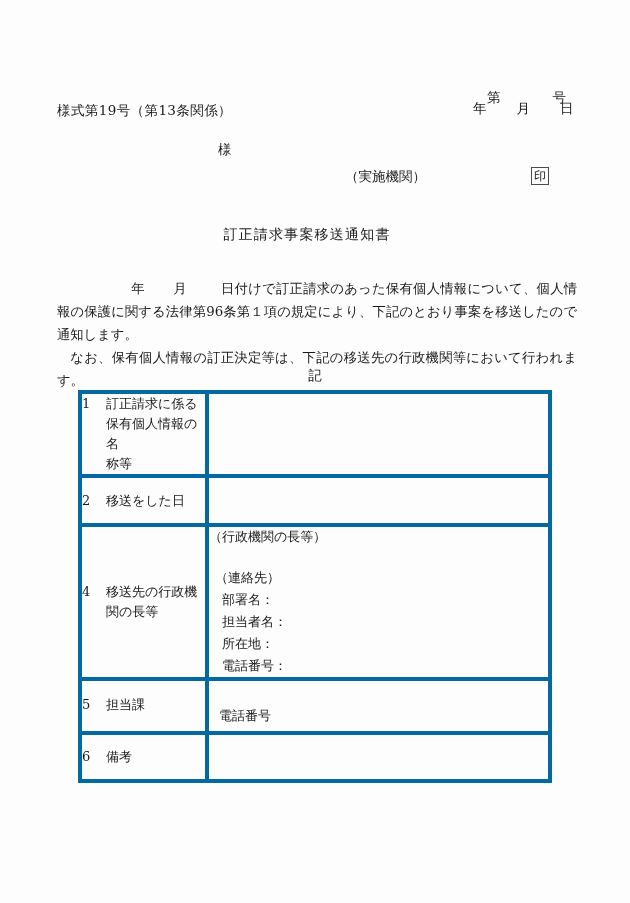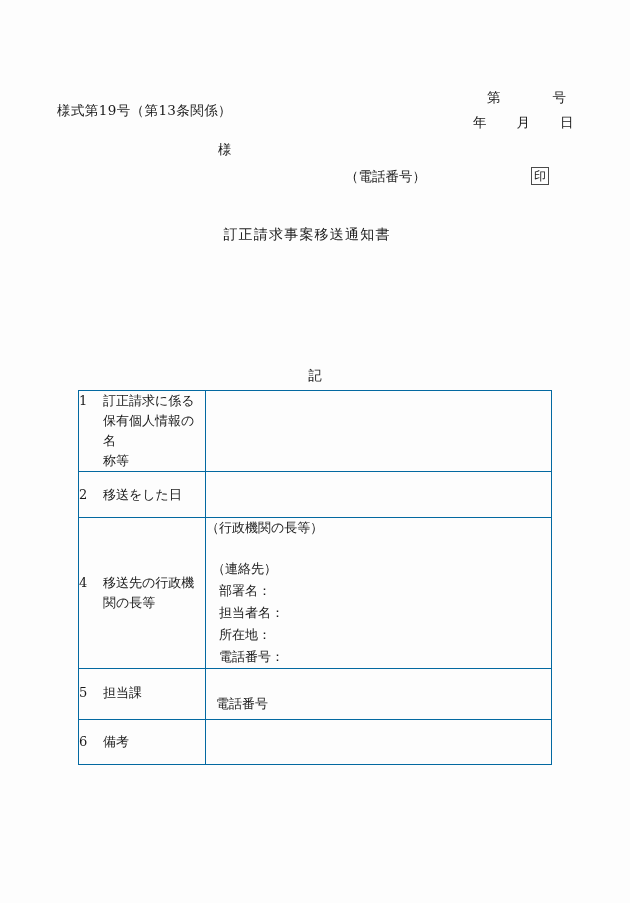--- a/index.html
+++ b/index.html
@@ -39,21 +39,21 @@
     left: 487px;
     top: 89px;
     font-size: 13.5px;
     white-space: nowrap;
   }
   .doc-number-line .gap-wide { display: inline-block; width: 52px; }
 
   .date-line {
     position: absolute;
     left: 473px;
-    top: 114px;
+    top: 100px;
     font-size: 13.5px;
     white-space: nowrap;
   }
   .date-line .gap-md { display: inline-block; width: 30px; }
 
   .addressee {
     position: absolute;
     left: 218px;
     top: 141px;
     font-size: 13.5px;
@@ -122,21 +122,21 @@
   .form-table {
     position: absolute;
     left: 78px;
     top: 390px;
     width: 474px;
     border-collapse: collapse;
     table-layout: fixed;
     font-size: 13px;
   }
   .form-table td {
-    border: 1px solid #0369a1;
+    border: 4px solid #0369a1;
     padding: 0;
     vertical-align: top;
   }
   .col-label { width: 127px; }
 
   .label-cell {
     padding: 9px 0 9px 10px;
     line-height: 20px;
   }
   .label-cell.mid { vertical-align: middle; margin-left: 48px; }
@@ -165,26 +165,30 @@
   <div class="doc-number-line">
     <span>第</span><span class="gap-wide"></span><span>号</span>
   </div>
 
   <div class="date-line">
     <span>年</span><span class="gap-md"></span><span>月</span><span class="gap-md"></span><span>日</span>
   </div>
 
   <div class="addressee">様</div>
 
-  <div class="agency-line">（電話番号）</div>
+  <div class="agency-line">（実施機関）</div>
 
   <div class="seal-box">印</div>
 
   <div class="doc-title">訂正請求事案移送通知書</div>
 
+  <div class="body-text">
+    <p><span class="indent-6"></span><span>年</span><span class="gap-sm"></span><span>月</span><span class="gap-sm2"></span><span>日付けで訂正請求のあった保有個人情報について、個人情報の保護に関する法律第96条第１項の規定により、下記のとおり事案を移送したので通知します。</span></p>
+    <p><span class="indent-1"></span><span>なお、保有個人情報の訂正決定等は、下記の移送先の行政機関等において行われます。</span></p>
+  </div>
 
   <div class="ki-marker">記</div>
 
   <table class="form-table">
     <colgroup>
       <col class="col-label">
       <col>
     </colgroup>
     <tbody>
       <tr>

